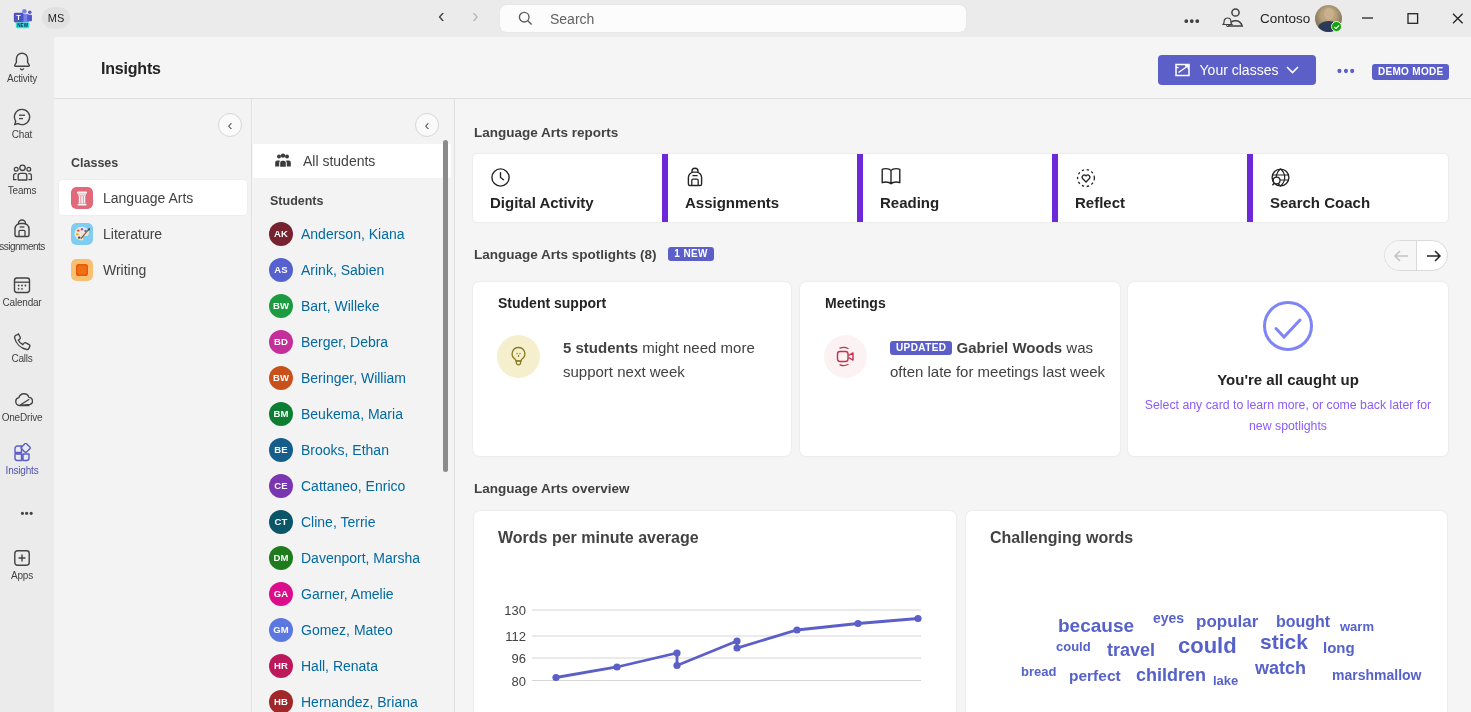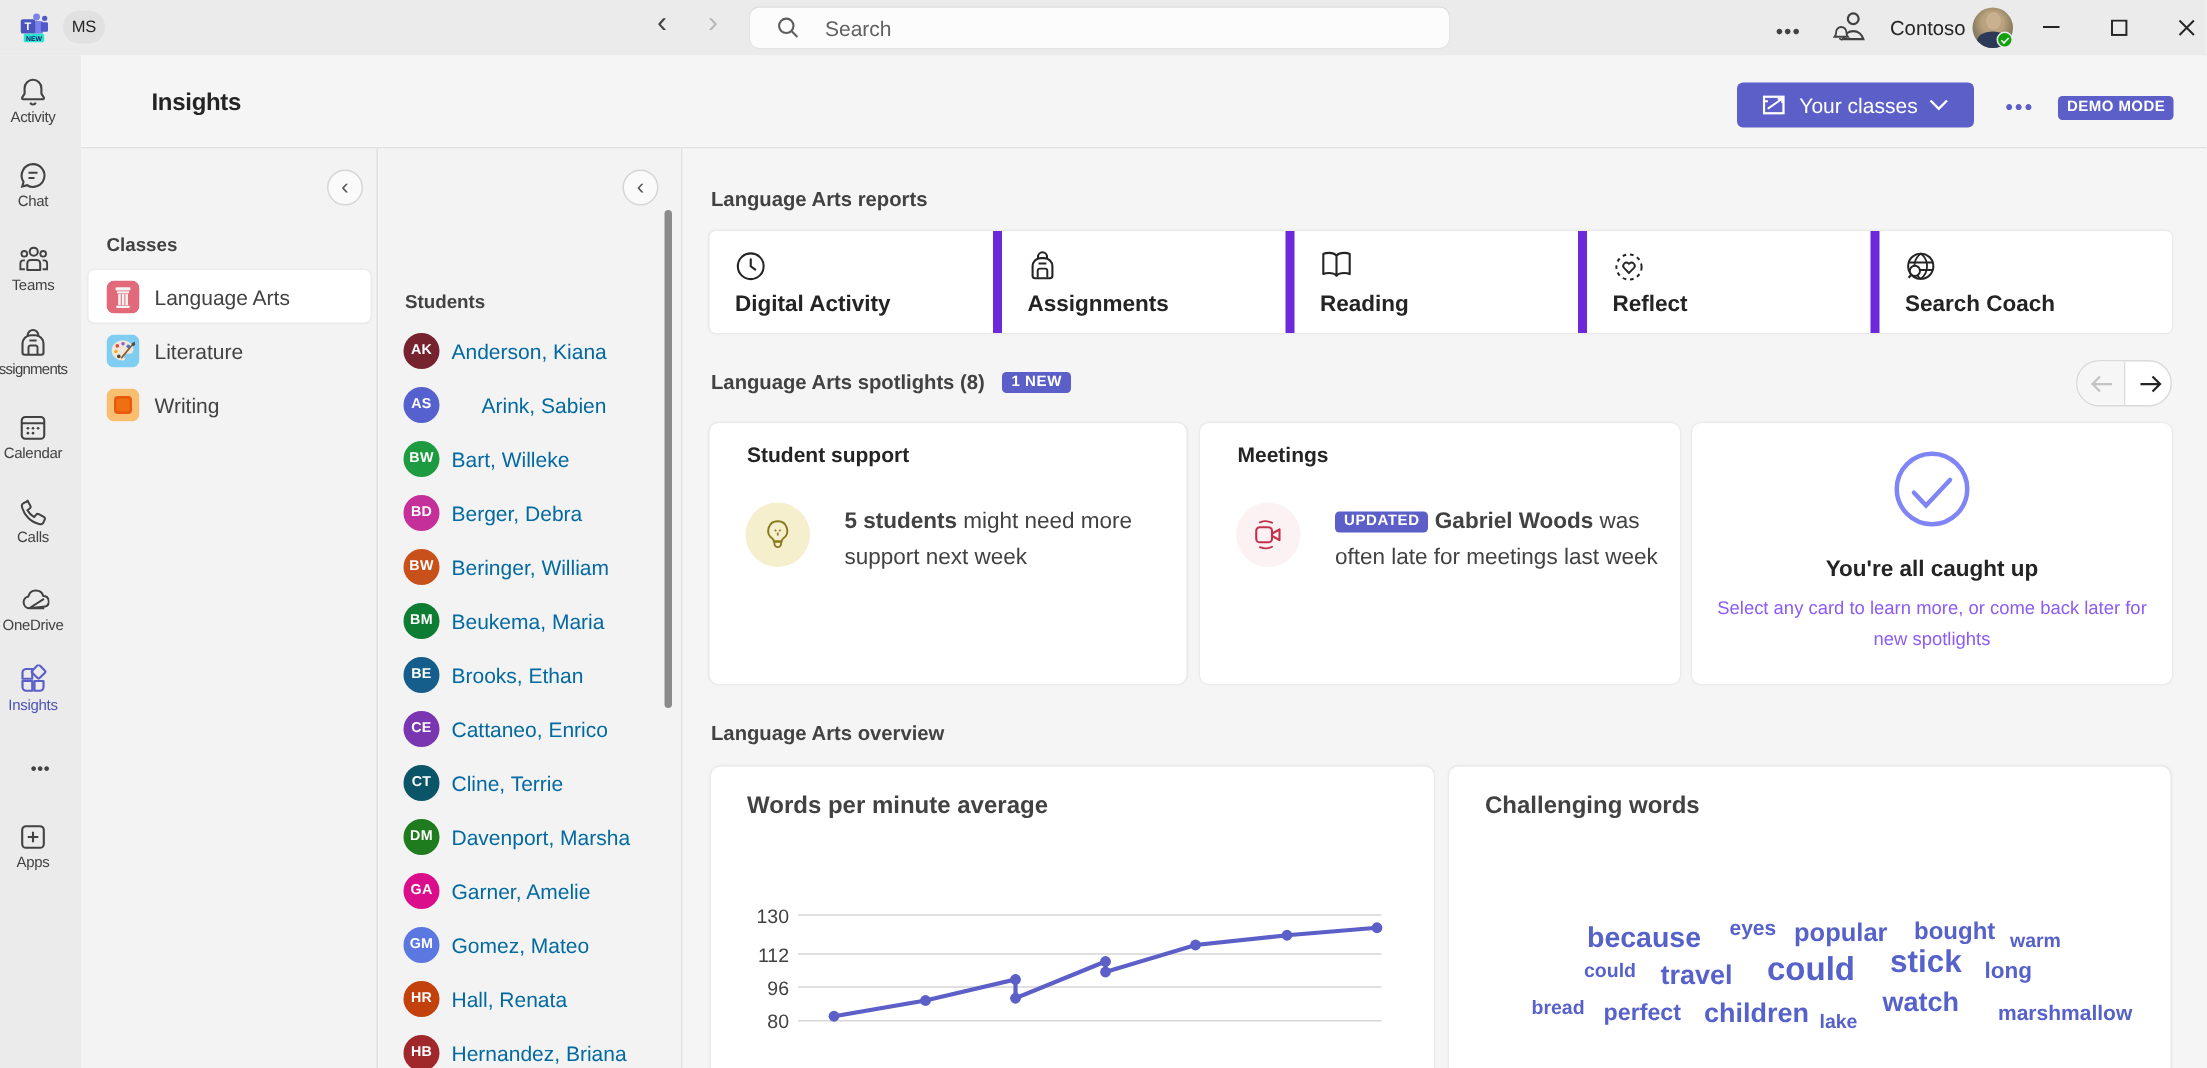--- a/index.html
+++ b/index.html
@@ -266,27 +266,40 @@
         <rect width="22" height="22" rx="5" fill="#f8bf71"></rect>
         <rect x="5" y="5" width="12" height="12" rx="2.6" fill="#e8590c"></rect>
         <rect x="6.6" y="6.6" width="8.8" height="8.8" rx="1.6" fill="#f06f12"></rect>
       </svg>
     <span class="ctext">Writing</span>
   </div>
 </div>
 
 <div id="students">
   <div class="collbtn" style="left:162px; top:14px;">‹</div>
+  <div id="allstudents">
+    <svg width="18" height="16" viewBox="0 0 18 16">
+        <g fill="#3b3b3b">
+          <circle cx="5" cy="3.6" r="2"></circle>
+          <circle cx="13" cy="3.6" r="2"></circle>
+          <circle cx="9" cy="2.6" r="2.2"></circle>
+          <path d="M1.2 13.5 v-4 a2 2 0 0 1 2-2 h2 a2 2 0 0 1 1 .3 a3.2 3.2 0 0 0-1 2.4 v3.3z"></path>
+          <path d="M16.8 13.5 v-4 a2 2 0 0 0-2-2 h-2 a2 2 0 0 0-1 .3 a3.2 3.2 0 0 1 1 2.4 v3.3z"></path>
+          <path d="M6.2 13.8 v-4 a2 2 0 0 1 2-2 h1.6 a2 2 0 0 1 2 2 v4z"></path>
+        </g>
+      </svg>
+    <span>All students</span>
+  </div>
   <div class="label">Students</div>
   <div id="studlist">
       <div class="stud" style="top: 117px;">
         <div class="sav" style="background:#76232f">AK</div>
         <span class="sname">Anderson, Kiana</span>
       </div>
-      <div class="stud" style="top: 153px; gap: 20px;">
+      <div class="stud" style="top: 153px;">
         <div class="sav" style="background:#5661d0">AS</div>
         <span class="sname">Arink, Sabien</span>
       </div>
       <div class="stud" style="top: 189px;">
         <div class="sav" style="background:#1d9b40">BW</div>
         <span class="sname">Bart, Willeke</span>
       </div>
       <div class="stud" style="top: 225px;">
         <div class="sav" style="background:#c52f99">BD</div>
         <span class="sname">Berger, Debra</span>
@@ -317,21 +330,21 @@
       </div>
       <div class="stud" style="top: 477px;">
         <div class="sav" style="background:#dc0d8b">GA</div>
         <span class="sname">Garner, Amelie</span>
       </div>
       <div class="stud" style="top: 513px;">
         <div class="sav" style="background:#5b77e0">GM</div>
         <span class="sname">Gomez, Mateo</span>
       </div>
       <div class="stud" style="top: 549px;">
-        <div class="sav" style="background:#c2410c">HR</div>
+        <div class="sav" style="background:#be185d">HR</div>
         <span class="sname">Hall, Renata</span>
       </div>
       <div class="stud" style="top: 585px;">
         <div class="sav" style="background:#a0282b">HB</div>
         <span class="sname">Hernandez, Briana</span>
       </div>
     </div>
   <div id="sscroll"></div>
 </div>
 

